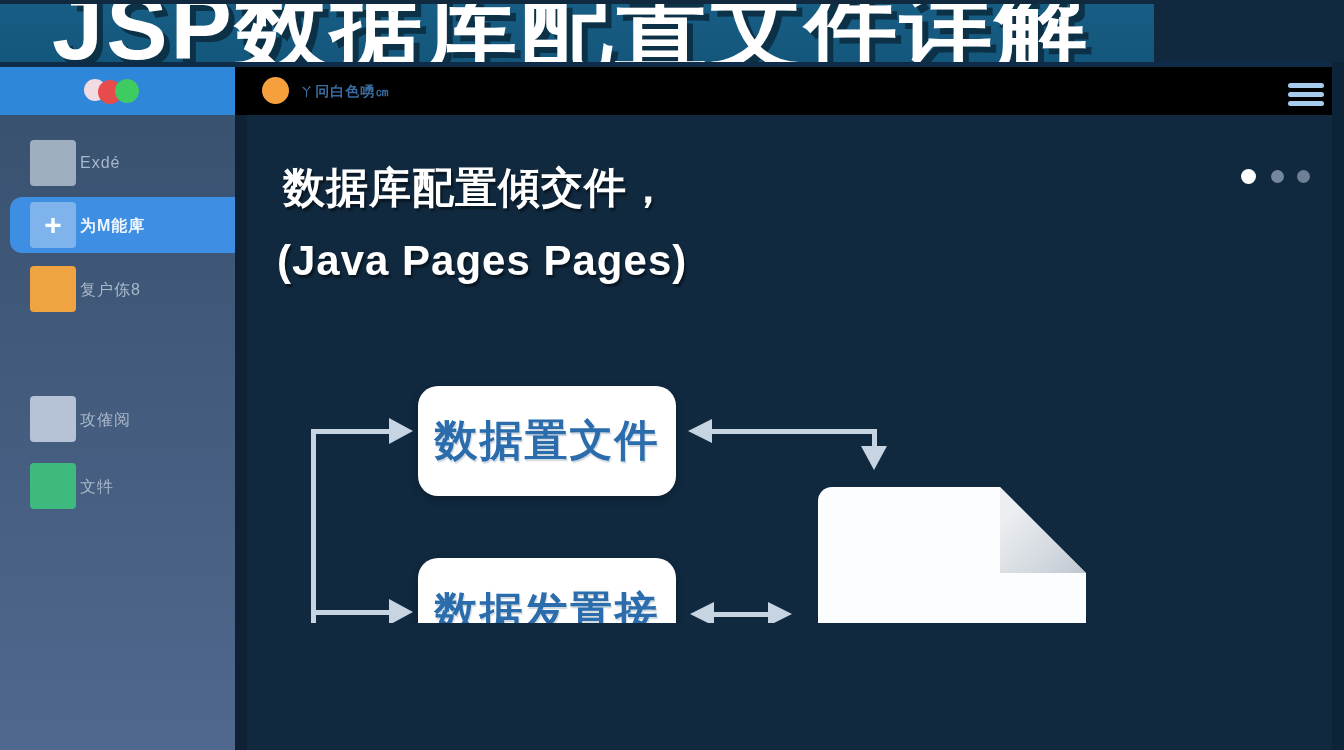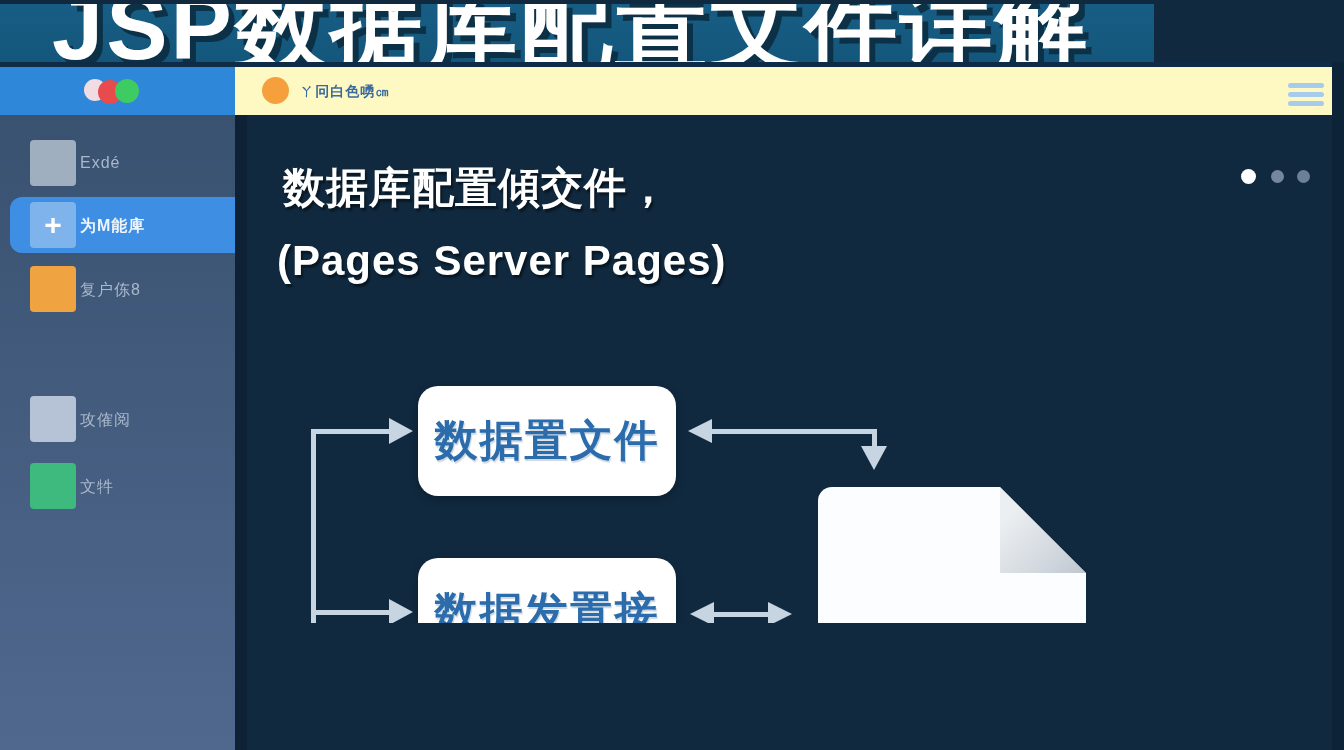--- a/index.html
+++ b/index.html
@@ -16,21 +16,21 @@
   .bookmark { position:absolute; left:1233px; top:7px; width:76px; height:15px;
               background:#7aa3cc; border-radius:8px 0 10px 8px; }
   .bookmark-arm { position:absolute; left:1293px; top:0; width:16px; height:14px; background:#7aa3cc; }
 
   
   .win-topline { position:absolute; left:0; top:62px; width:1344px; height:5px; background:#0e2c48; }
   .win-leftline { position:absolute; left:0; top:62px; width:7px; height:53px; background:#0e2c48; }
   .win-rightframe { position:absolute; left:1332px; top:62px; width:12px; height:688px; background:#0d2438; }
 
   
-  .titlebar { position:absolute; left:0; top:67px; width:1344px; height:48px; background:#fef9c3; }
+  .titlebar { position:absolute; left:0; top:67px; width:1344px; height:48px; background:#000000; }
   .titlebar-left { position:absolute; left:0; top:0; width:235px; height:48px; background:#2f87da; }
   .tl-dot { position:absolute; border-radius:50%; }
   .tl-white { left:84px; top:12px; width:22px; height:22px; background:#f0dce2; }
   .tl-red   { left:98px; top:13px; width:24px; height:24px; background:#e84b4b; }
   .tl-green { left:115px; top:12px; width:24px; height:24px; background:#3ecb62; }
   .tab-dot { position:absolute; left:262px; top:10px; width:27px; height:27px;
              border-radius:50%; background:#f5a03c; }
   .tab-text { position:absolute; left:300px; top:16px; font-size:14px; font-weight:bold;
               color:#3a6b9e; letter-spacing:1px; }
   .hamburger { position:absolute; left:1288px; top:16px; width:36px; height:23px; cursor:pointer; }
@@ -156,21 +156,21 @@
     <div class="side-item" style="top:343px">
       <div class="sq" style="background: rgb(63, 186, 127);"></div>
       <div class="lbl">文牪</div>
     </div>
   </div>
 
   <div class="frame-strip"></div>
 
   <div class="main">
     <div class="heading heading-1">数据库配置傾交件，</div>
-    <div class="heading heading-2">(Pages Server Pages)</div>
+    <div class="heading heading-2">(Java Pages Pages)</div>
 
     <div class="dots">
       <div class="dot dot-0"></div>
       <div class="dot dot-1"></div>
       <div class="dot dot-2"></div>
     </div>
 
     <div class="fl trunk"></div>
     <div class="fl branch-1"></div>
     <div class="tri tri-right ah-b1"></div>

